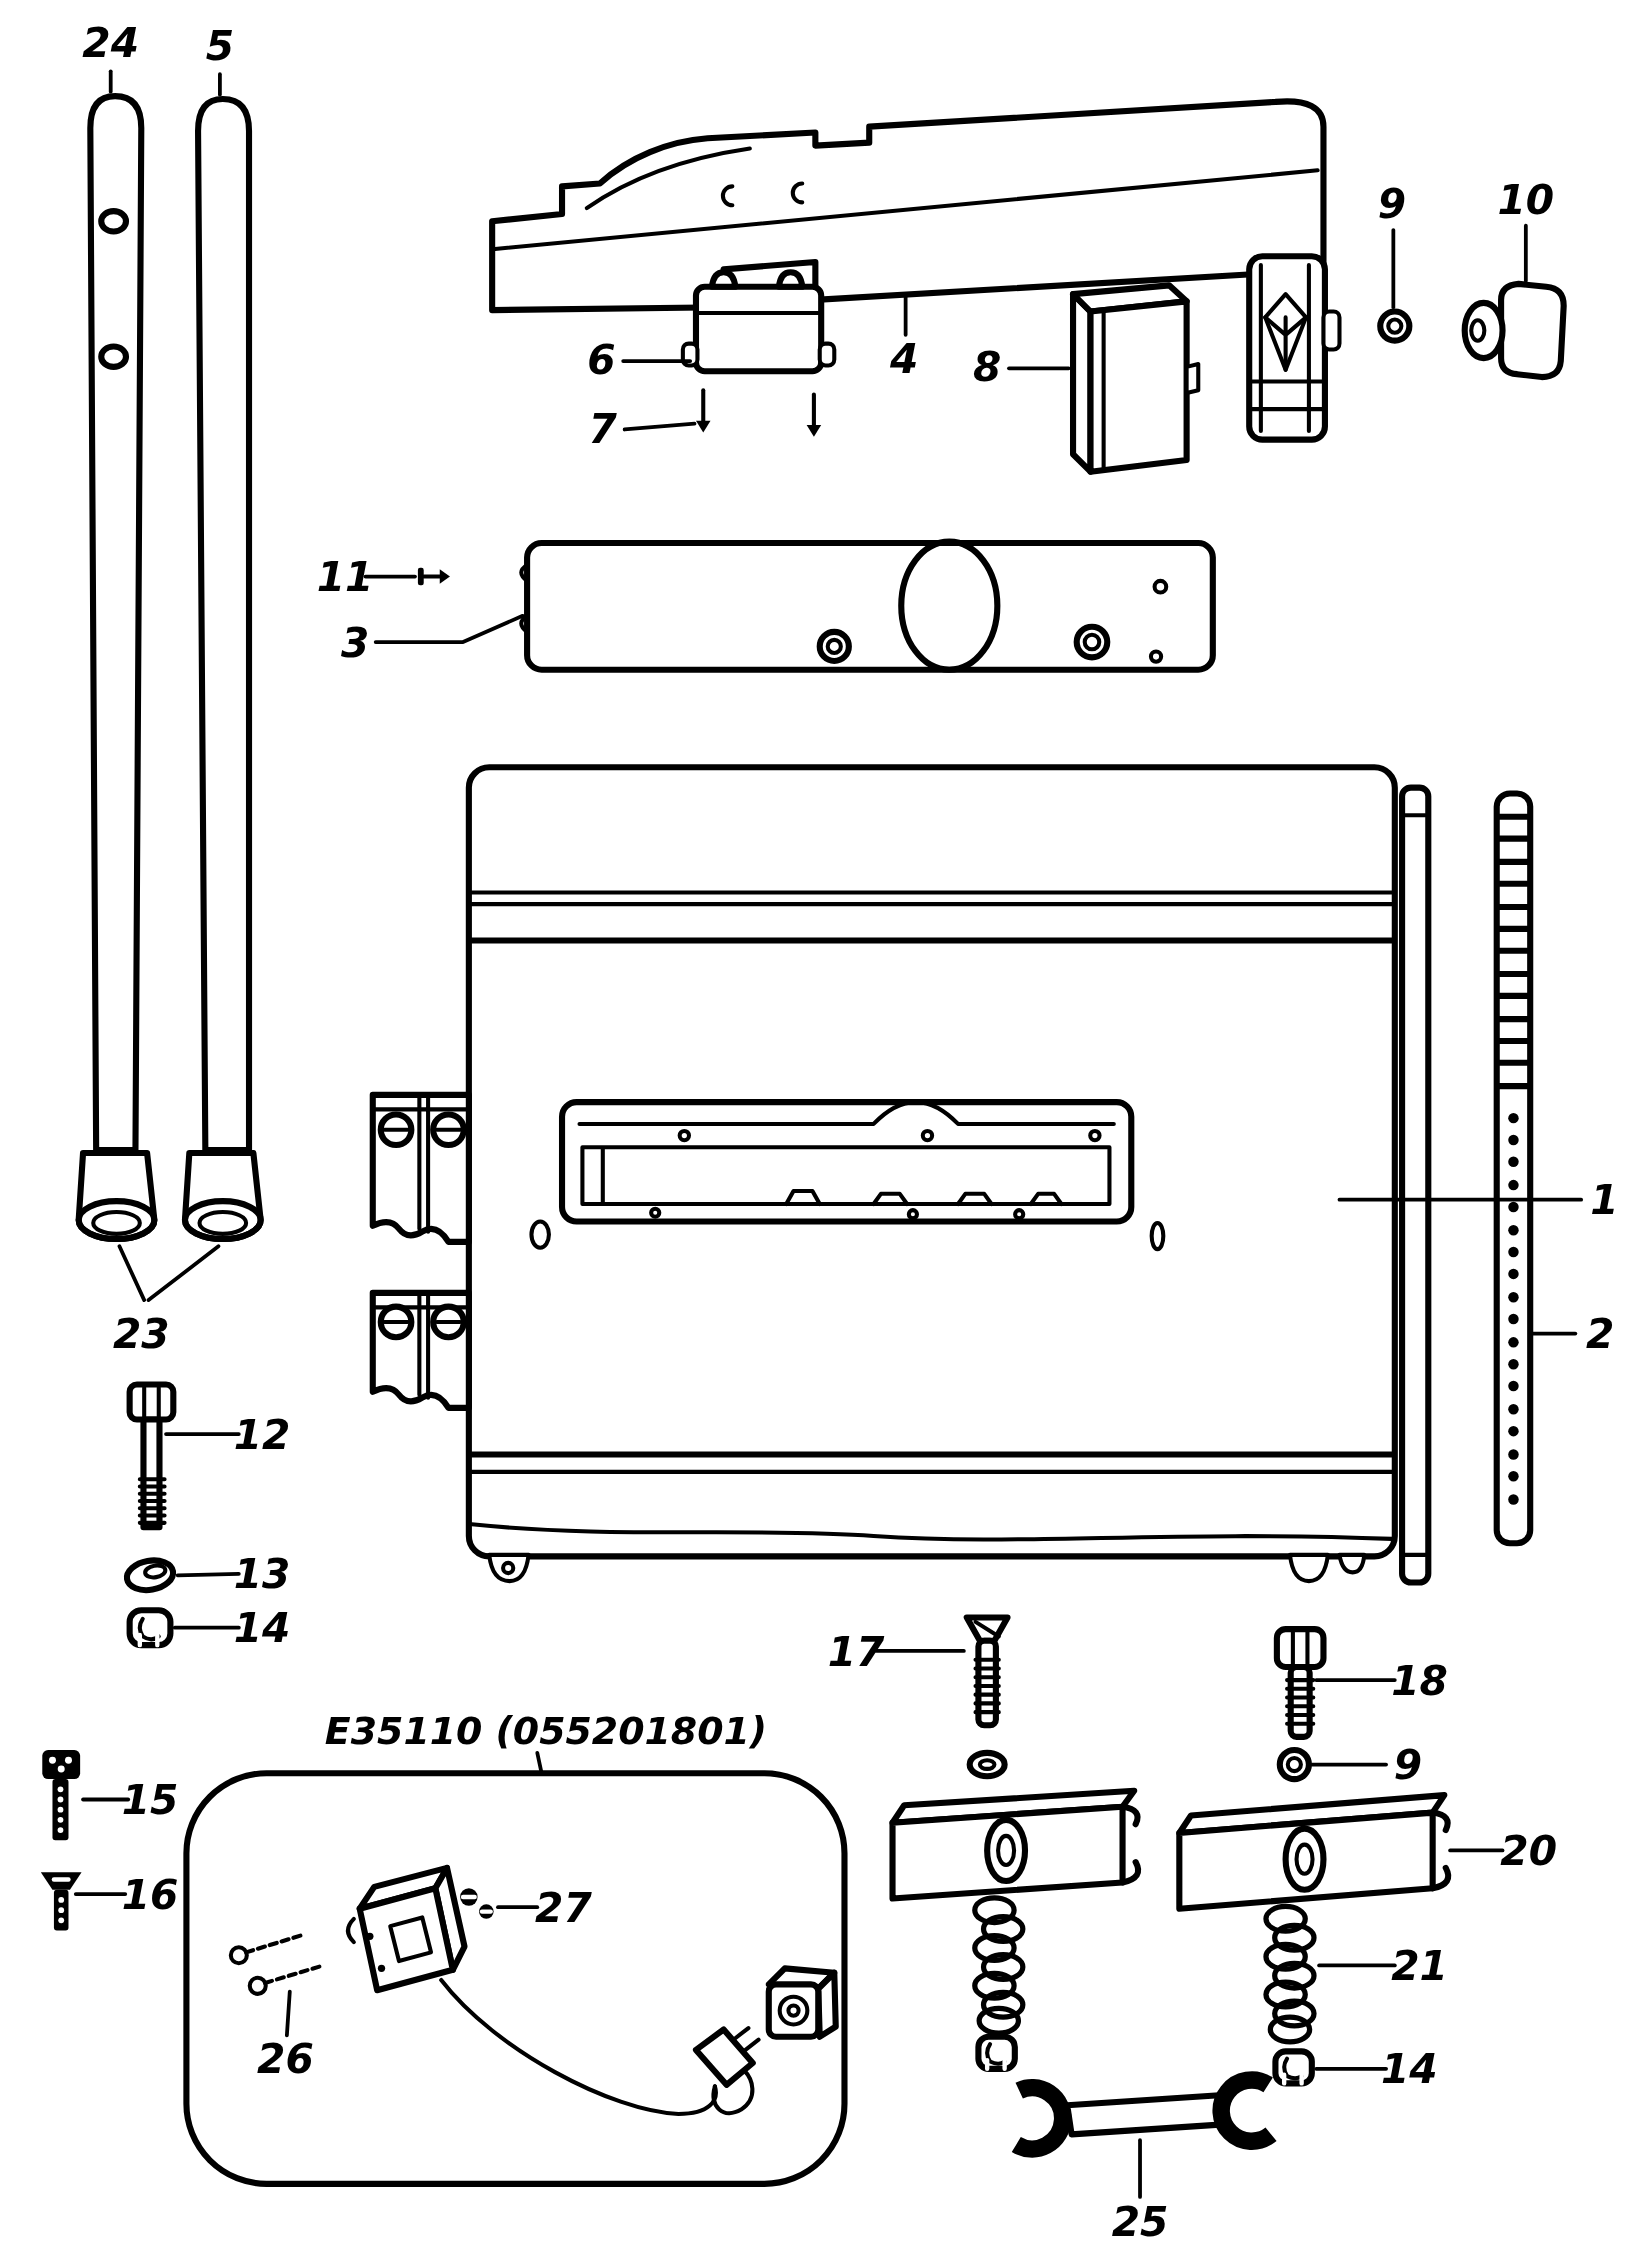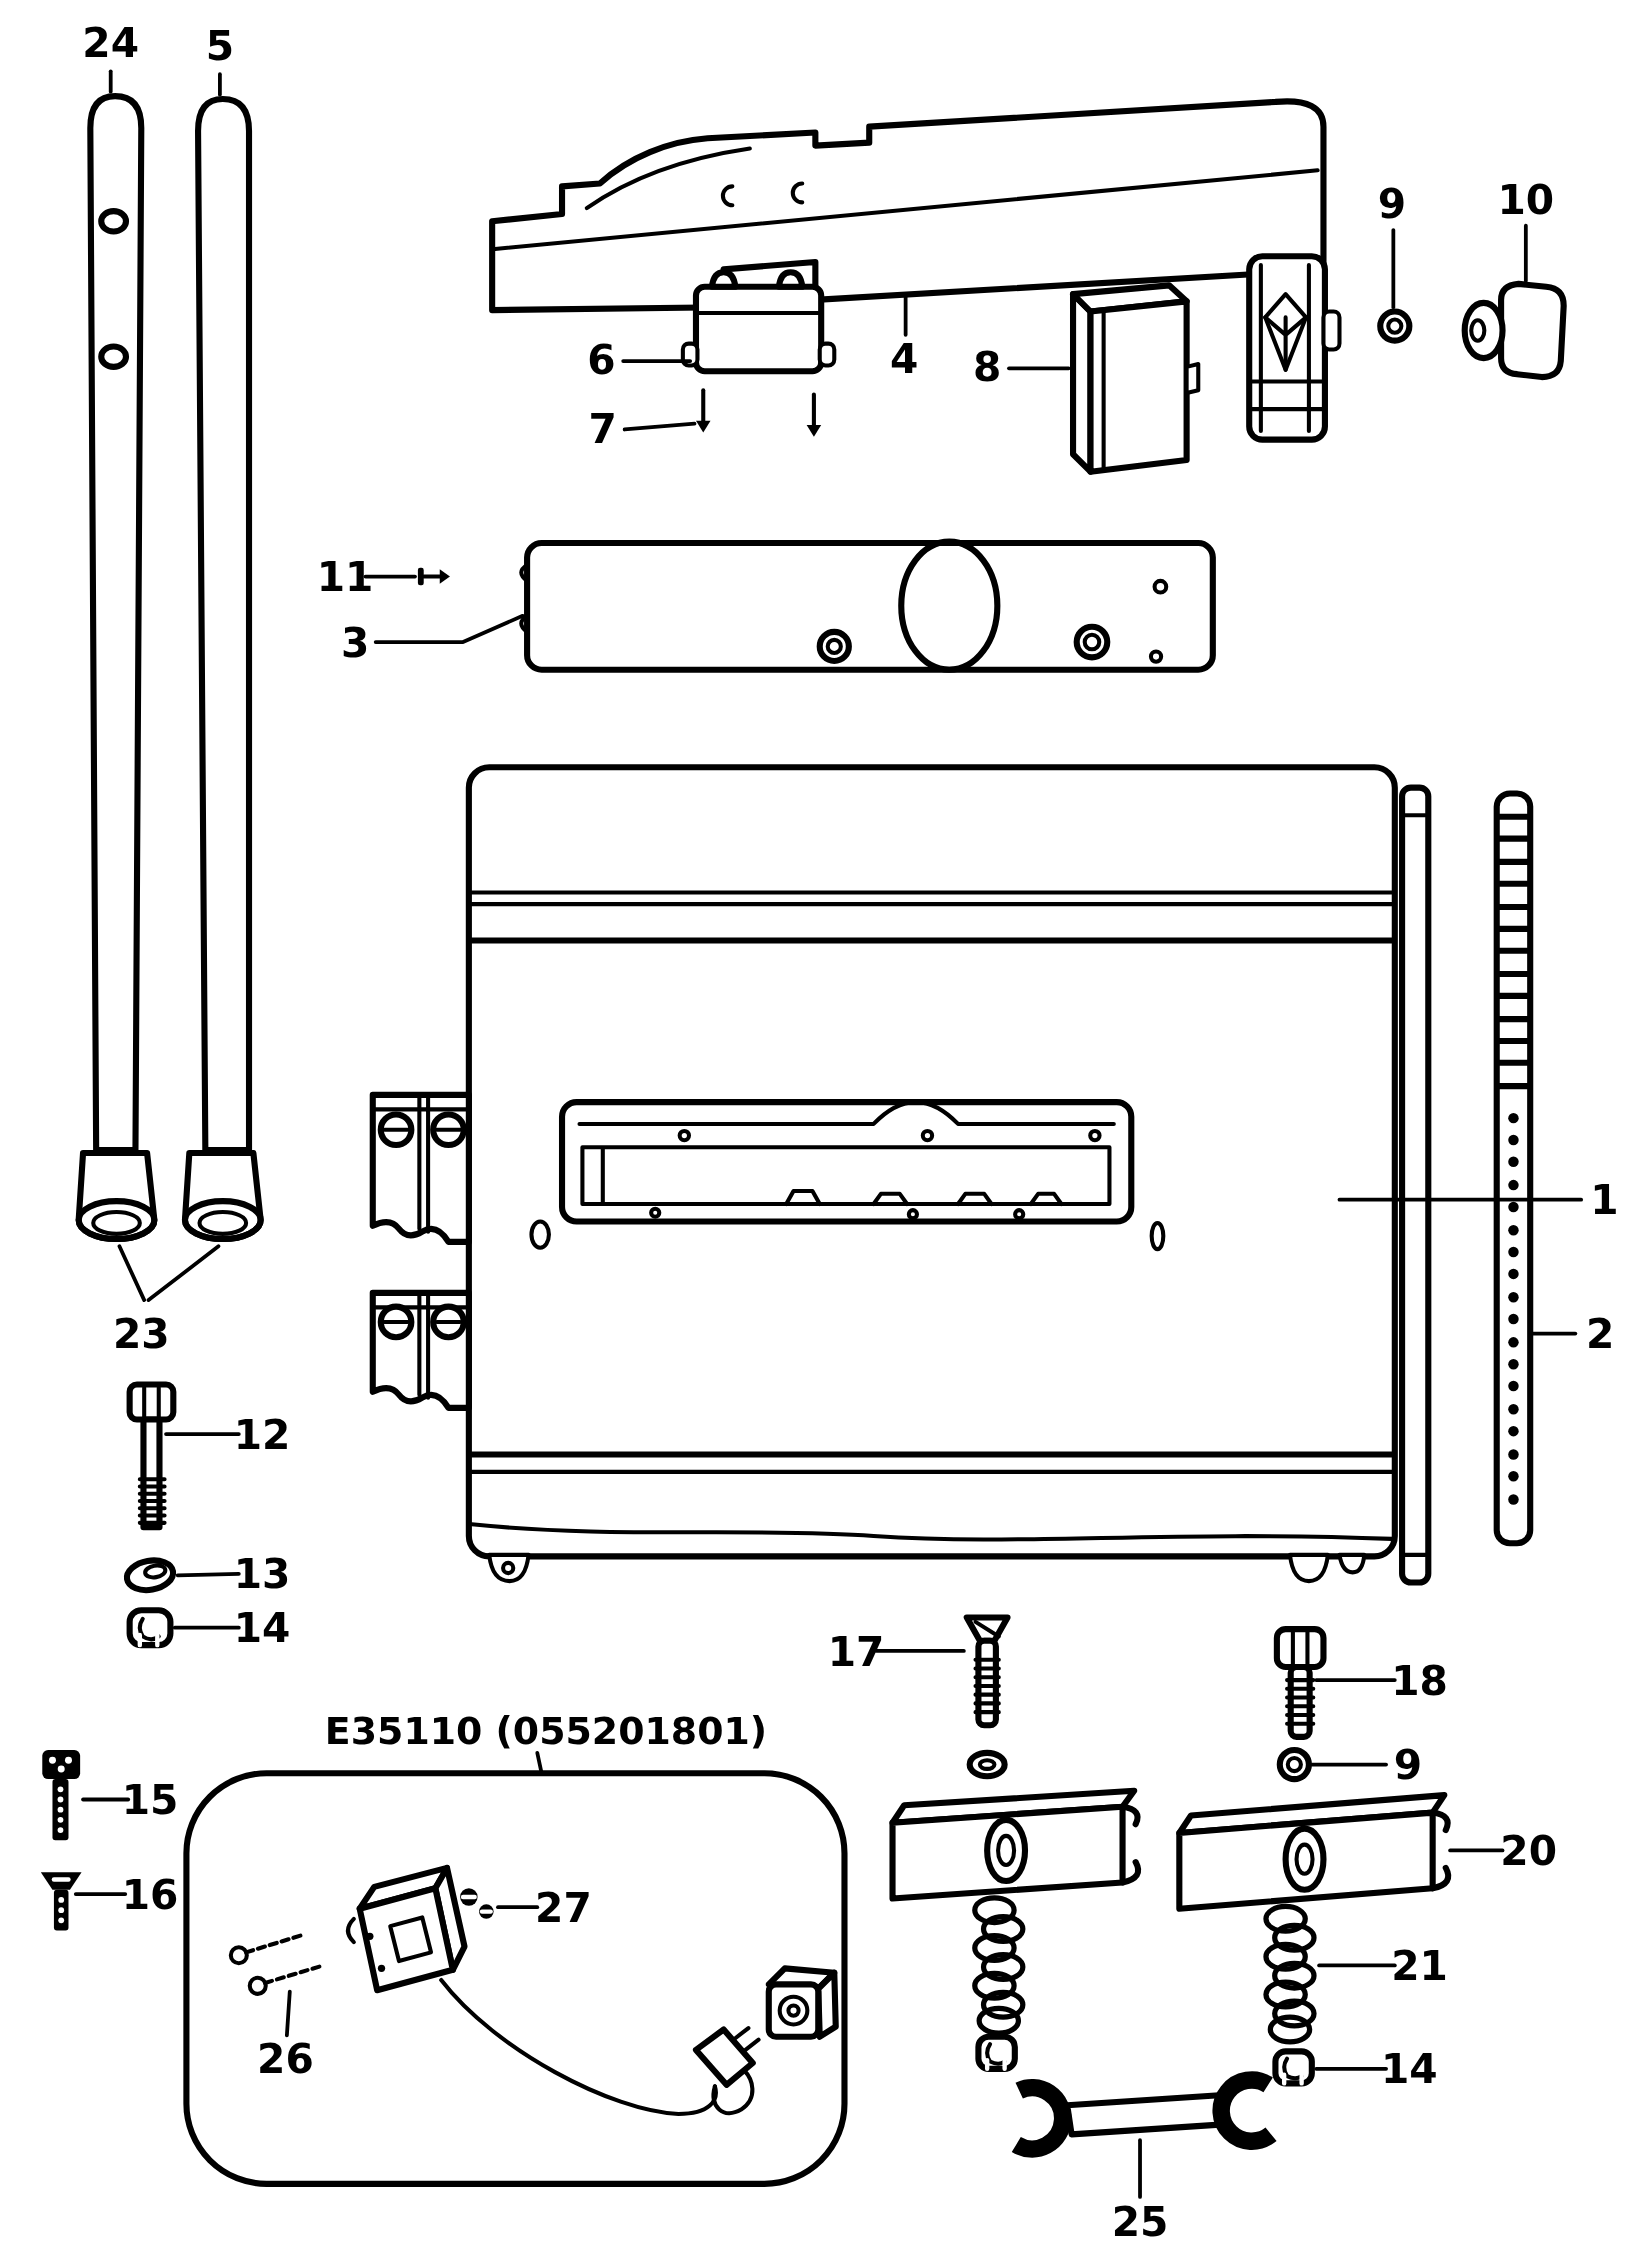--- a/index.html
+++ b/index.html
@@ -1,16 +1,16 @@
 <!DOCTYPE html>
 <html style="font-size:9.3px"><head>
 <meta charset="utf-8">
 <style>
   html,body{margin:0;padding:0;background:#ffffff;}
-  .stage{position:relative;width:1638px;height:2261px;background:#ffffff;overflow:hidden;}
+  .stage{position:relative;width:1638px;height:2261px;background:#ffffff;overflow:hidden;font-style:italic;}
   svg{display:block;width:100%;height:100%;}
   .ln{fill:none;stroke:#000;stroke-width:4.2;stroke-linecap:round;stroke-linejoin:round;}
   .ln2{fill:none;stroke:#000;stroke-width:2.8;stroke-linecap:round;stroke-linejoin:round;}
   .fw{fill:#fff;stroke:#000;stroke-width:4.2;stroke-linejoin:round;}
   .fw2{fill:#fff;stroke:#000;stroke-width:2.8;stroke-linejoin:round;}
   .fb{fill:#000;stroke:none;}
   .leader{fill:none;stroke:#000;stroke-width:2.6;stroke-linecap:round;stroke-linejoin:round;}
   .wht{fill:none;stroke:#fff;stroke-width:3;stroke-linecap:round;}
   text.callout{font-family:"DejaVu Sans","Liberation Sans",sans-serif;font-weight:700;font-size:28px;fill:#000;text-anchor:middle;}
   text.kit{font-family:"DejaVu Sans","Liberation Sans",sans-serif;font-weight:700;font-size:26px;fill:#000;text-anchor:middle;}

